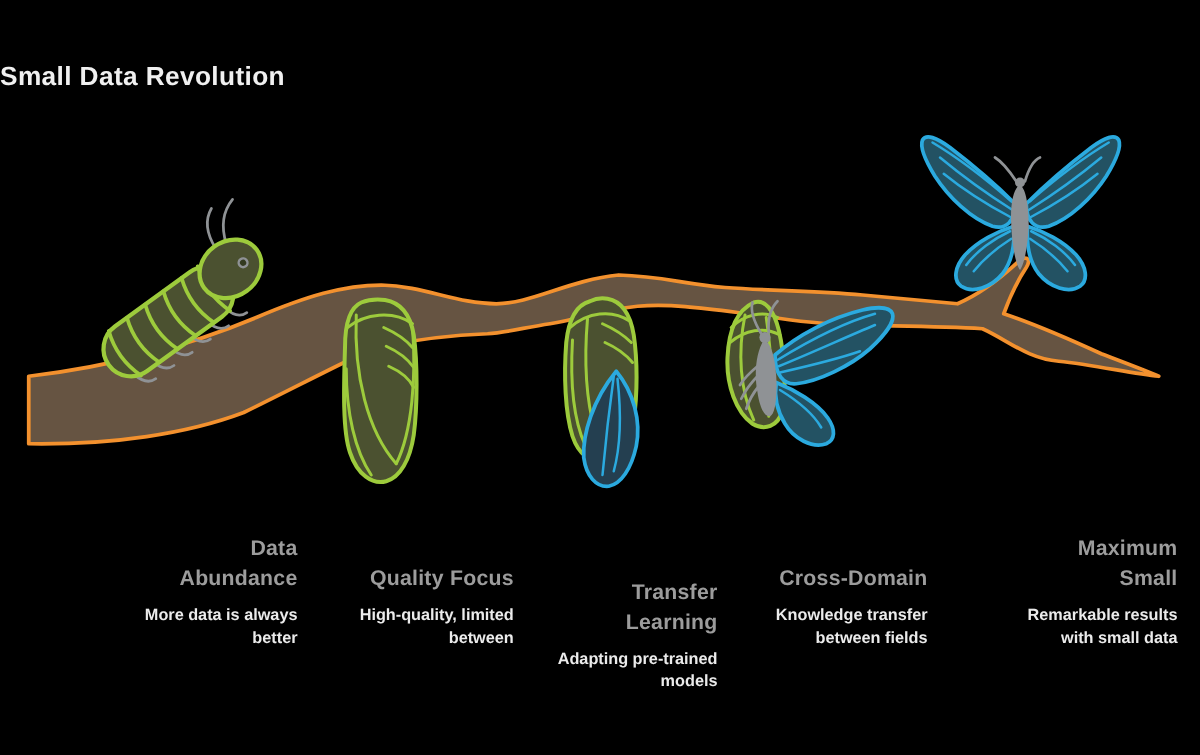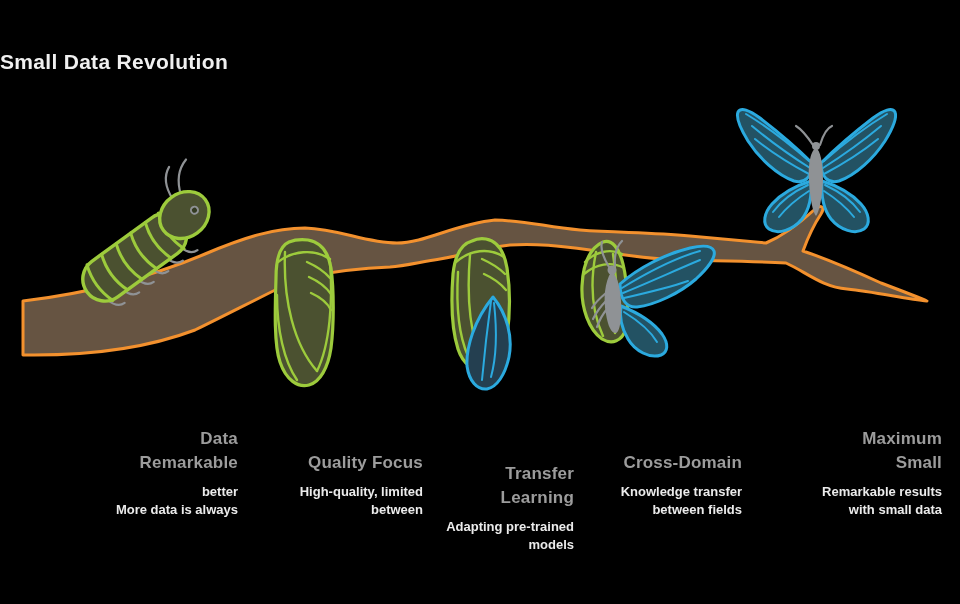--- a/index.html
+++ b/index.html
@@ -168,29 +168,29 @@
       <path class="gray-fill" d="M 816,148 C 811,150 808,163 809,180
         C 810,200 813,212 816,216 C 819,212 822,200 823,180
         C 823,162 820,150 816,148 Z"></path>
       <circle class="gray-fill" cx="816" cy="146" r="4"></circle>
     </g>
   </svg>
 
   <div class="stage" style="left:48px;top:427px">
     <div class="stage-label">
       <span>Data</span>
-      <span>Remarkable</span>
-    </div>
-    <div class="stage-desc">
+      <span>Abundance</span>
+    </div>
+    <div class="stage-desc">
+      <span>More data is always</span>
       <span>better</span>
-      <span>More data is always</span>
-    </div>
-  </div>
-
-  <div class="stage" style="left:233px;top:451px">
+    </div>
+  </div>
+
+  <div class="stage" style="left:221px;top:451px">
     <div class="stage-label">
       <span>Quality Focus</span>
       <span></span>
     </div>
     <div class="stage-desc">
       <span>High-quality, limited</span>
       <span>between</span>
     </div>
   </div>
 

